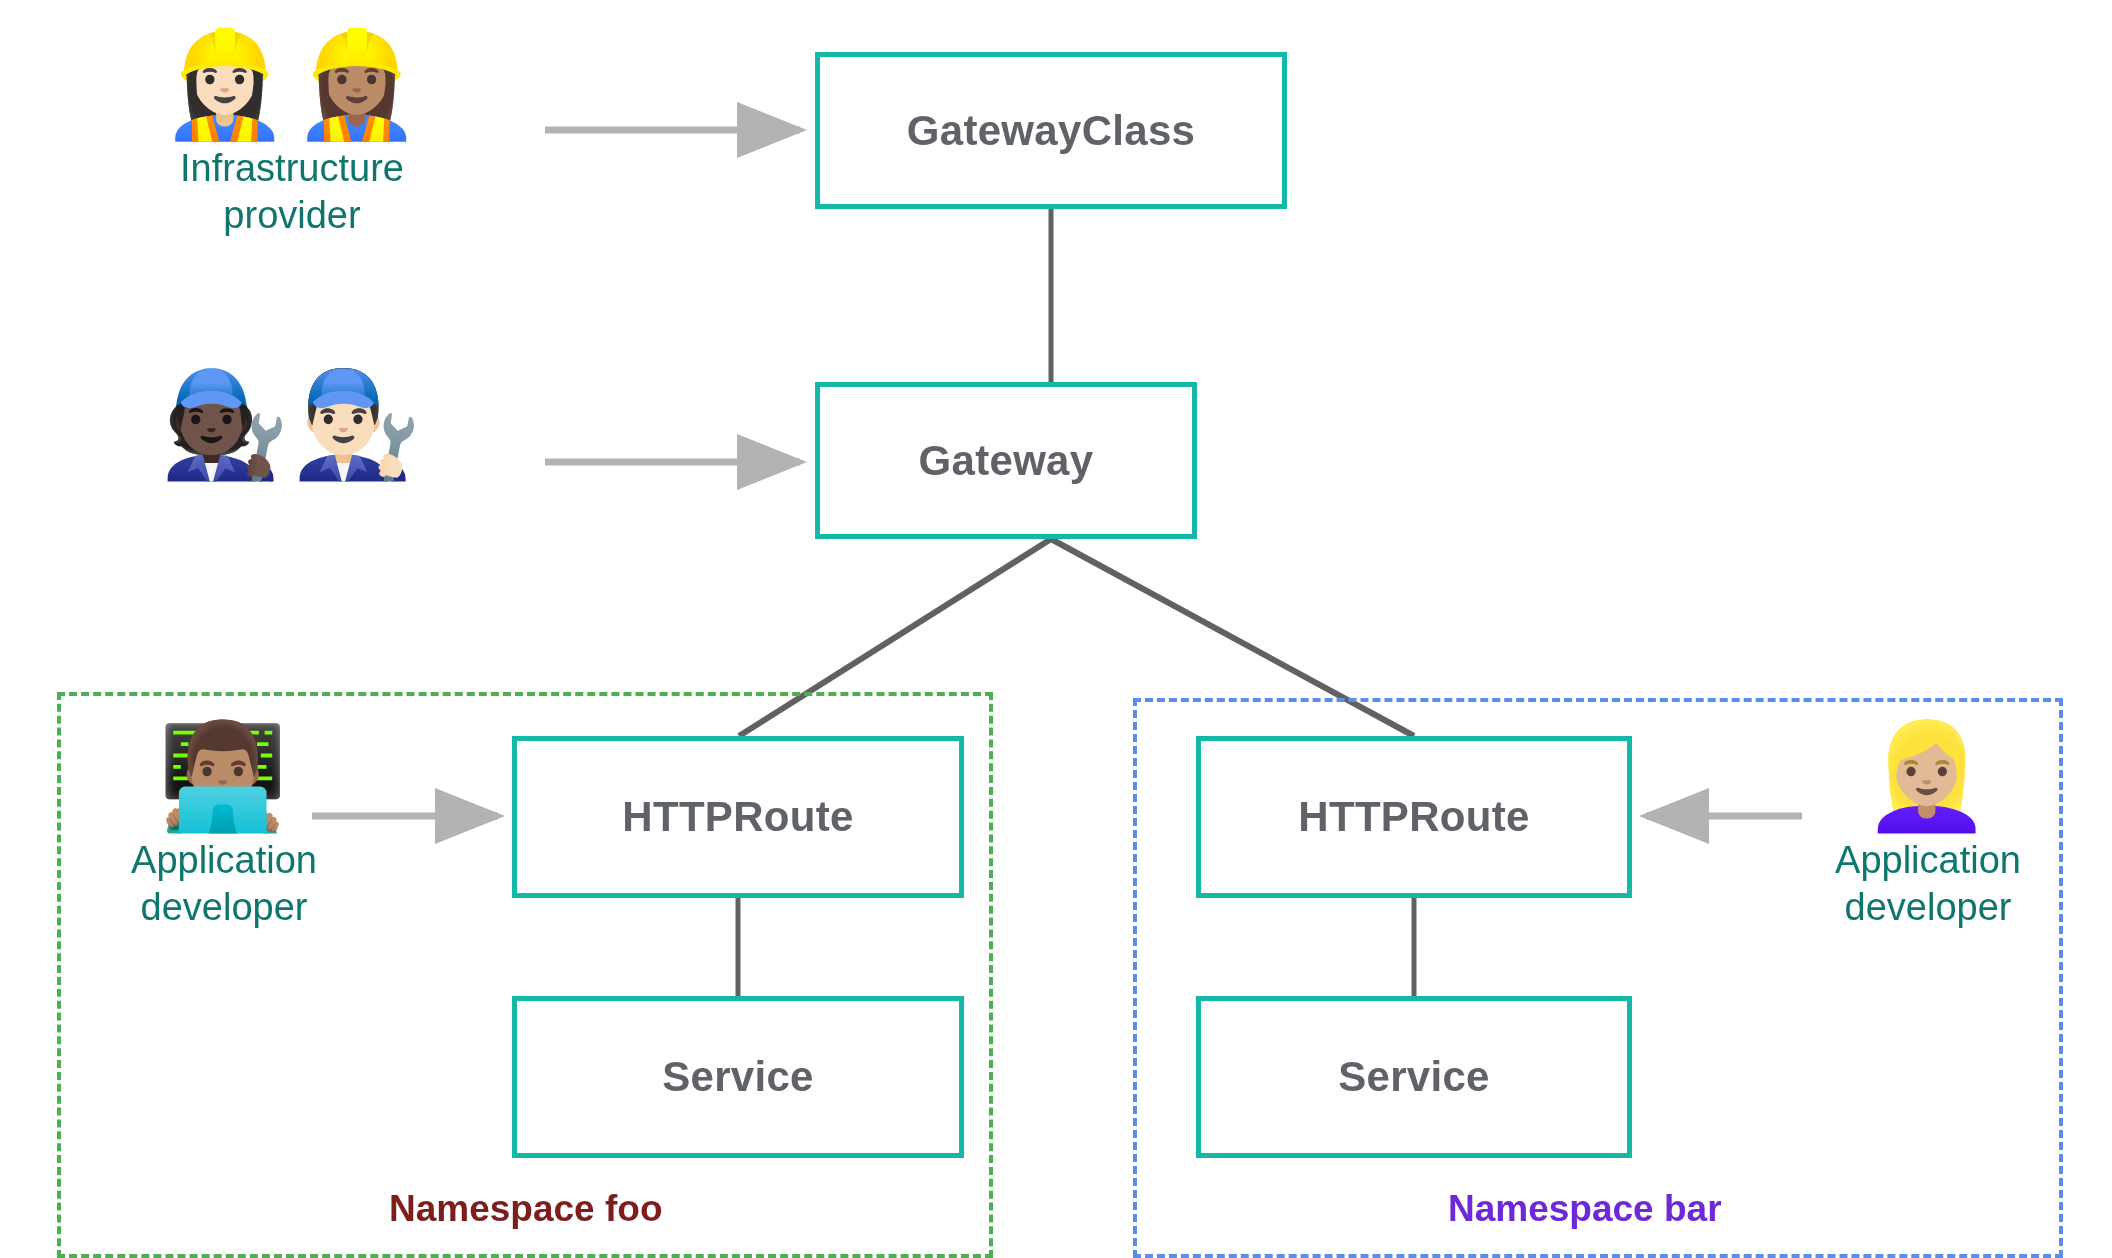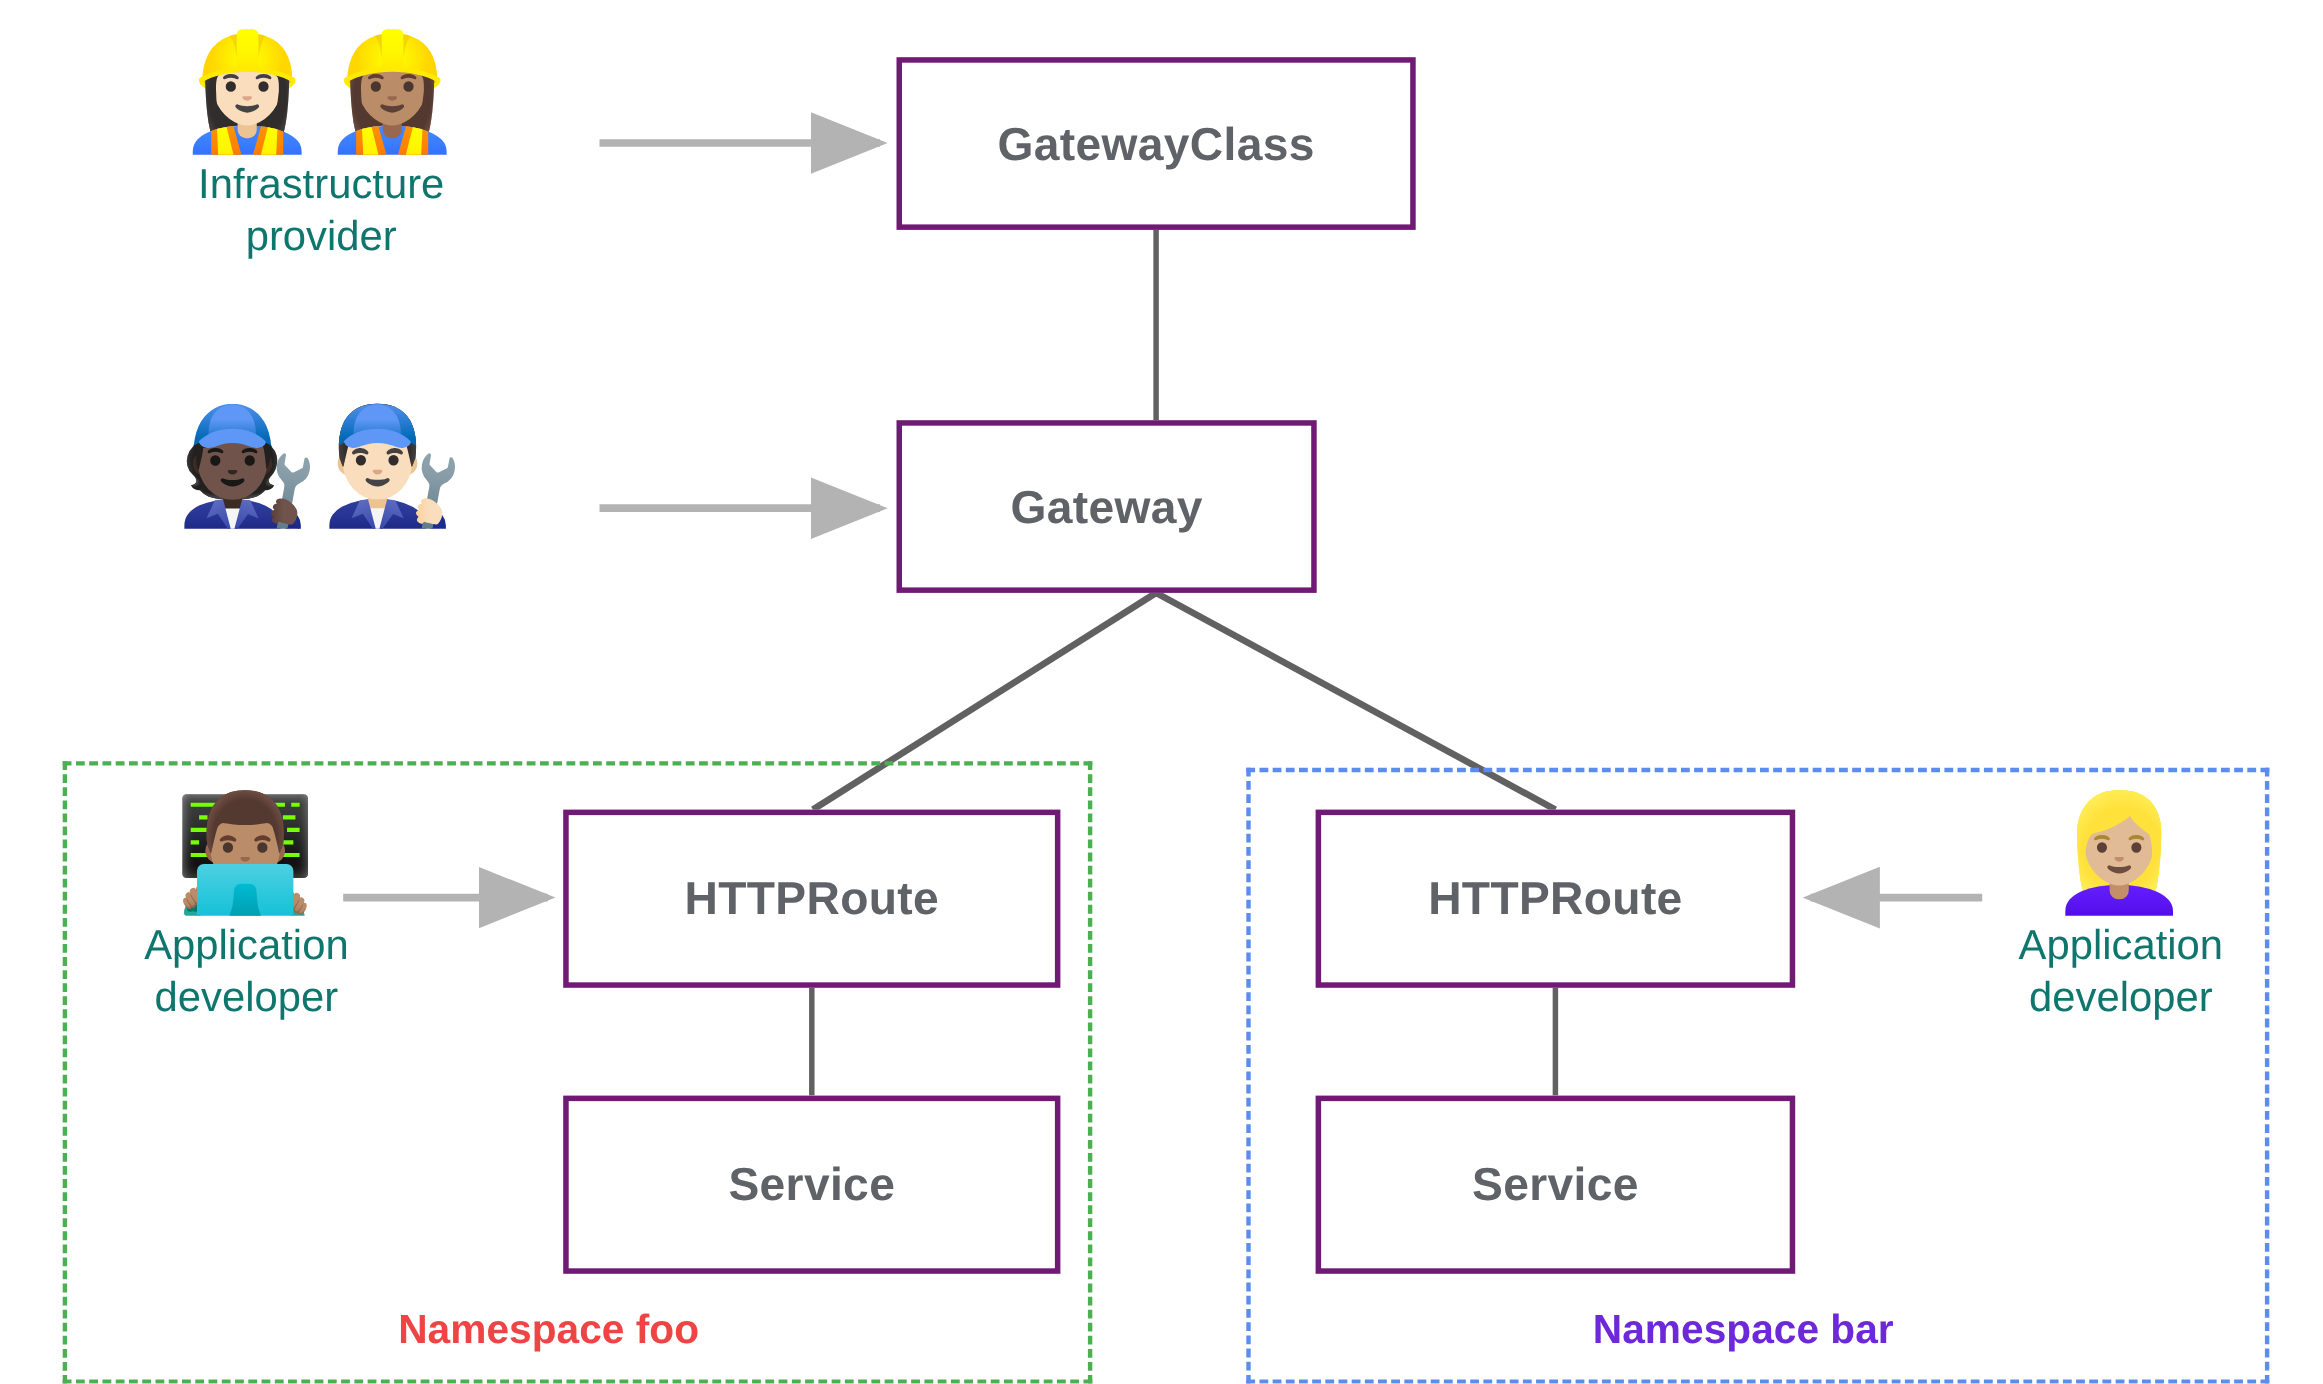--- a/index.html
+++ b/index.html
@@ -26,21 +26,21 @@
     top: 0;
     width: 2112px;
     height: 1258px;
     pointer-events: none;
   }
 
   
   .res-box {
     position: absolute;
     box-sizing: border-box;
-    border: 5px solid #701a75;
+    border: 5px solid #14b8a6;
     background: #ffffff;
     display: flex;
     align-items: center;
     justify-content: center;
   }
   .res-label {
     font-size: 42px;
     font-weight: bold;
     color: #5f6368;
     letter-spacing: 0.3px;
@@ -79,21 +79,21 @@
   #ns-bar-bottom { left: 1133px; top: 1254px; width: 930px; border-top-color: #5b8def; }
 
   .ns-label {
     position: absolute;
     font-size: 37px;
     font-weight: bold;
     white-space: nowrap;
     background: #ffffff;
     padding: 0 10px;
   }
-  #ns-foo-label { left: 352px;  top: 1188px; color: #ef4444; }
+  #ns-foo-label { left: 379px;  top: 1188px; color: #7f1d1d; }
   #ns-bar-label { left: 1438px; top: 1188px; color: #6d28d9; }
 
   
   .persona {
     position: absolute;
     text-align: center;
     width: 340px;
   }
   .persona-emoji {
     font-size: 104px;

